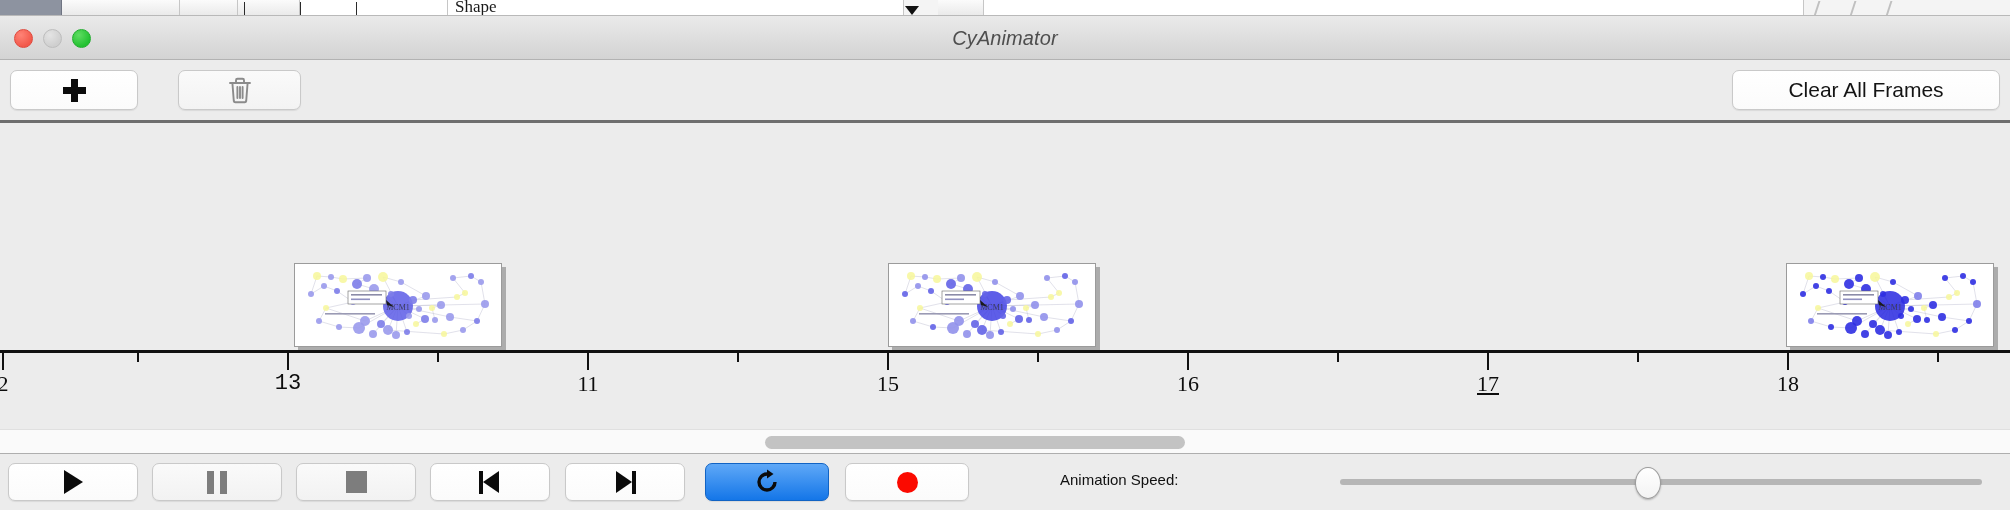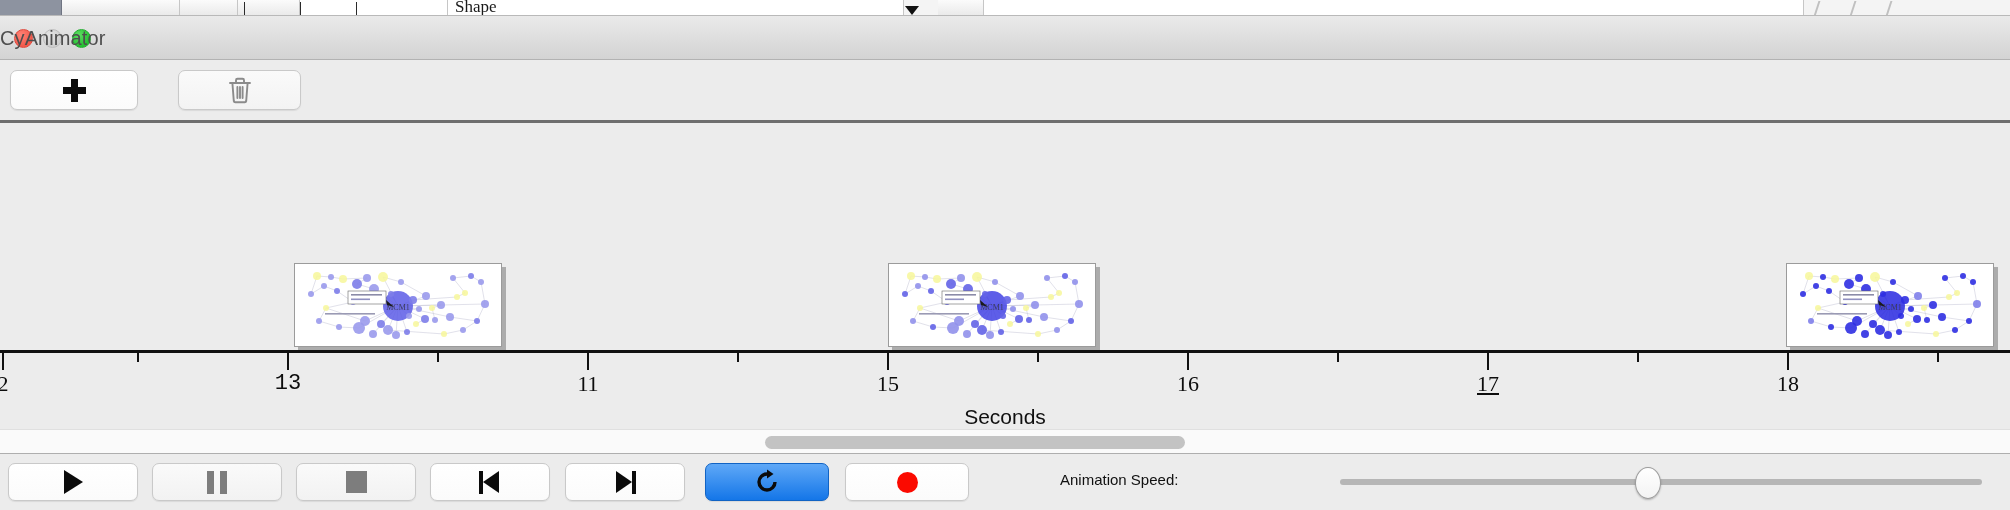--- a/index.html
+++ b/index.html
@@ -83,24 +83,25 @@
   .light {
     width: 19px; height: 19px;
     border-radius: 50%;
   }
   .light.close   { background: radial-gradient(circle at 35% 30%, #ff8376, #f2594b 70%); border: 1px solid #e0483c; }
   .light.min     { background: radial-gradient(circle at 35% 30%, #e4e4e4, #cfcfcf 70%); border: 1px solid #bdbdbd; }
   .light.zoom    { background: radial-gradient(circle at 35% 30%, #5fdc62, #23c131 70%); border: 1px solid #20ad2c; }
   #window-title {
     position: absolute;
     left: 0; right: 0; top: 11px;
-    text-align: left;
+    text-align: center;
     font-size: 20px;
     color: #4e4e4e;
     letter-spacing: 0.1px;
+    font-style: italic;
   }
 
   
   #toolbar {
     position: relative;
     height: 63px;
     background: #ececec;
     border-bottom: 3px solid #6e6e6e;
   }
   .tb-btn {
@@ -326,20 +327,23 @@
     </div>
 
     <div class="tb-btn flat" id="btn-trash">
       <svg width="26" height="28" viewBox="0 0 26 28">
         <path d="M3 7 H23 M9 7 V4.2 A1.4 1.4 0 0 1 10.4 2.8 H15.6 A1.4 1.4 0 0 1 17 4.2 V7
                  M5.4 7 L6.8 25 A1.5 1.5 0 0 0 8.3 26.3 H17.7 A1.5 1.5 0 0 0 19.2 25 L20.6 7
                  M10.4 11 V22 M13 11 V22 M15.6 11 V22" fill="none" stroke="#8b8b8b" stroke-width="1.9" stroke-linecap="round" stroke-linejoin="round"></path>
       </svg>
     </div>
 
+    <div class="tb-btn" id="btn-clear">
+      <span class="lbl">Clear All Frames</span>
+    </div>
   </div>
 
   <div id="timeline-panel">
 
     <div id="frames-layer">
         <div class="frame" style="left: 294px; top: 140px;">
           <svg viewBox="0 0 208 84">
             <rect width="208" height="84" fill="#ffffff"></rect>
             <line x1="103" y1="42" x2="79" y2="25" stroke="#c8c8d8" stroke-width="0.55"></line>
             <line x1="103" y1="42" x2="70" y2="57" stroke="#c8c8d8" stroke-width="0.55"></line>
@@ -663,21 +667,20 @@
         <div class="tick-label" style="left: 588px;">11</div>
         <div class="tick major" style="left: 887px;"></div>
         <div class="tick-label" style="left: 888px;">15</div>
         <div class="tick major" style="left: 1187px;"></div>
         <div class="tick-label" style="left: 1188px;">16</div>
         <div class="tick major" style="left: 1487px;"></div>
         <div class="tick-label" style="left: 1488px; text-decoration: underline;">17</div>
         <div class="tick major" style="left: 1787px;"></div>
         <div class="tick-label" style="left: 1788px;">18</div>
       </div>
-    <div id="axis-title">Seconds</div>
   </div>
 
   <div id="hscroll">
     <div id="hscroll-thumb"></div>
   </div>
 
   <div id="playbar">
 
     <div class="pb-btn" id="btn-play">
       <span class="ico-play"></span>

